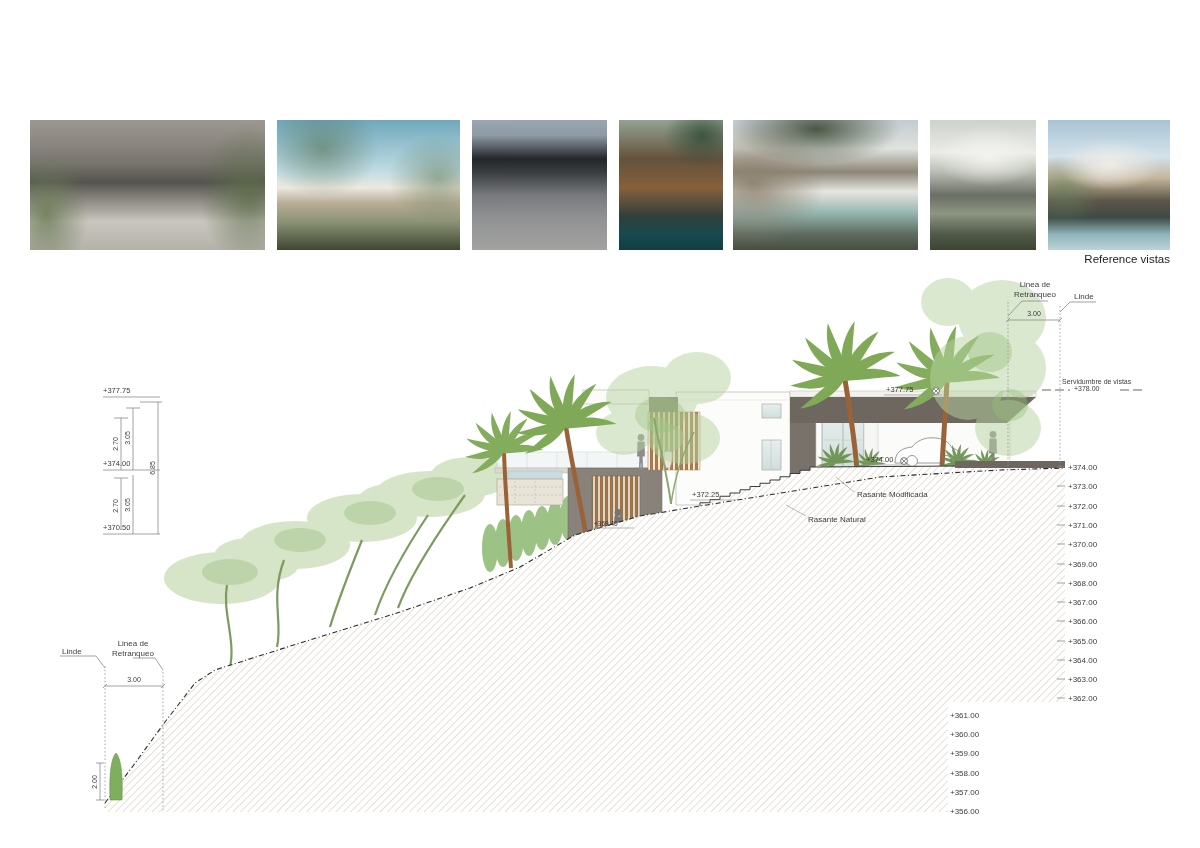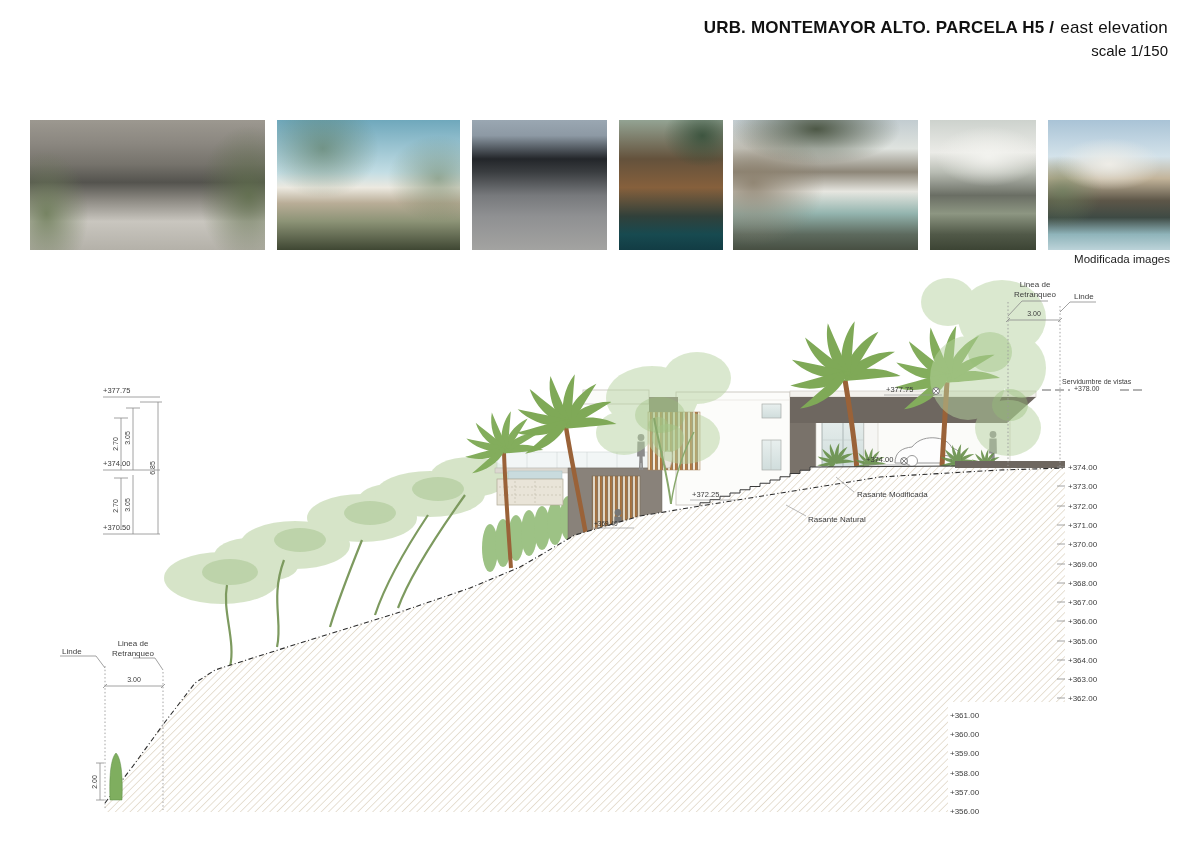--- a/index.html
+++ b/index.html
@@ -45,37 +45,31 @@
   .ann7{font-size:7px;fill:#3c3c3c;}
   .ann75{font-size:7.5px;fill:#3c3c3c;}
   .ann65{font-size:6.5px;fill:#2f2f2f;}
   .mid{text-anchor:middle;}
 </style>
 </head>
 <body>
 
 <div class="page">
 
-  <div class="title-block">
-    <div class="title-line1">
-      <span class="bold">URB. MONTEMAYOR ALTO. PARCELA H5 /</span><span class="reg">east elevation</span>
-    </div>
-    <div class="title-line2">scale 1/150</div>
-  </div>
 
   <div class="refs">
     <div class="ref" id="r1"></div>
     <div class="ref" id="r2"></div>
     <div class="ref" id="r3"></div>
     <div class="ref" id="r4"></div>
     <div class="ref" id="r5"></div>
     <div class="ref" id="r6"></div>
     <div class="ref" id="r7"></div>
   </div>
-  <div class="ref-caption">Modificada images</div>
+  <div class="ref-caption">Reference vistas</div>
 
   <svg class="drawing" width="1200" height="848" viewBox="0 0 1200 848">
     <defs>
       <pattern id="hatch" width="5.2" height="5.2" patternUnits="userSpaceOnUse" patternTransform="rotate(45)">
         <rect width="5.2" height="5.2" fill="#ffffff"></rect>
         <line x1="0" y1="0" x2="0" y2="5.2" stroke="#d8cdb9" stroke-width="1.2"></line>
       </pattern>
       <pattern id="slats" width="5" height="6" patternUnits="userSpaceOnUse">
         <rect width="5" height="6" fill="#f2ead9"></rect>
         <rect width="1.9" height="6" fill="#b0763d"></rect>

